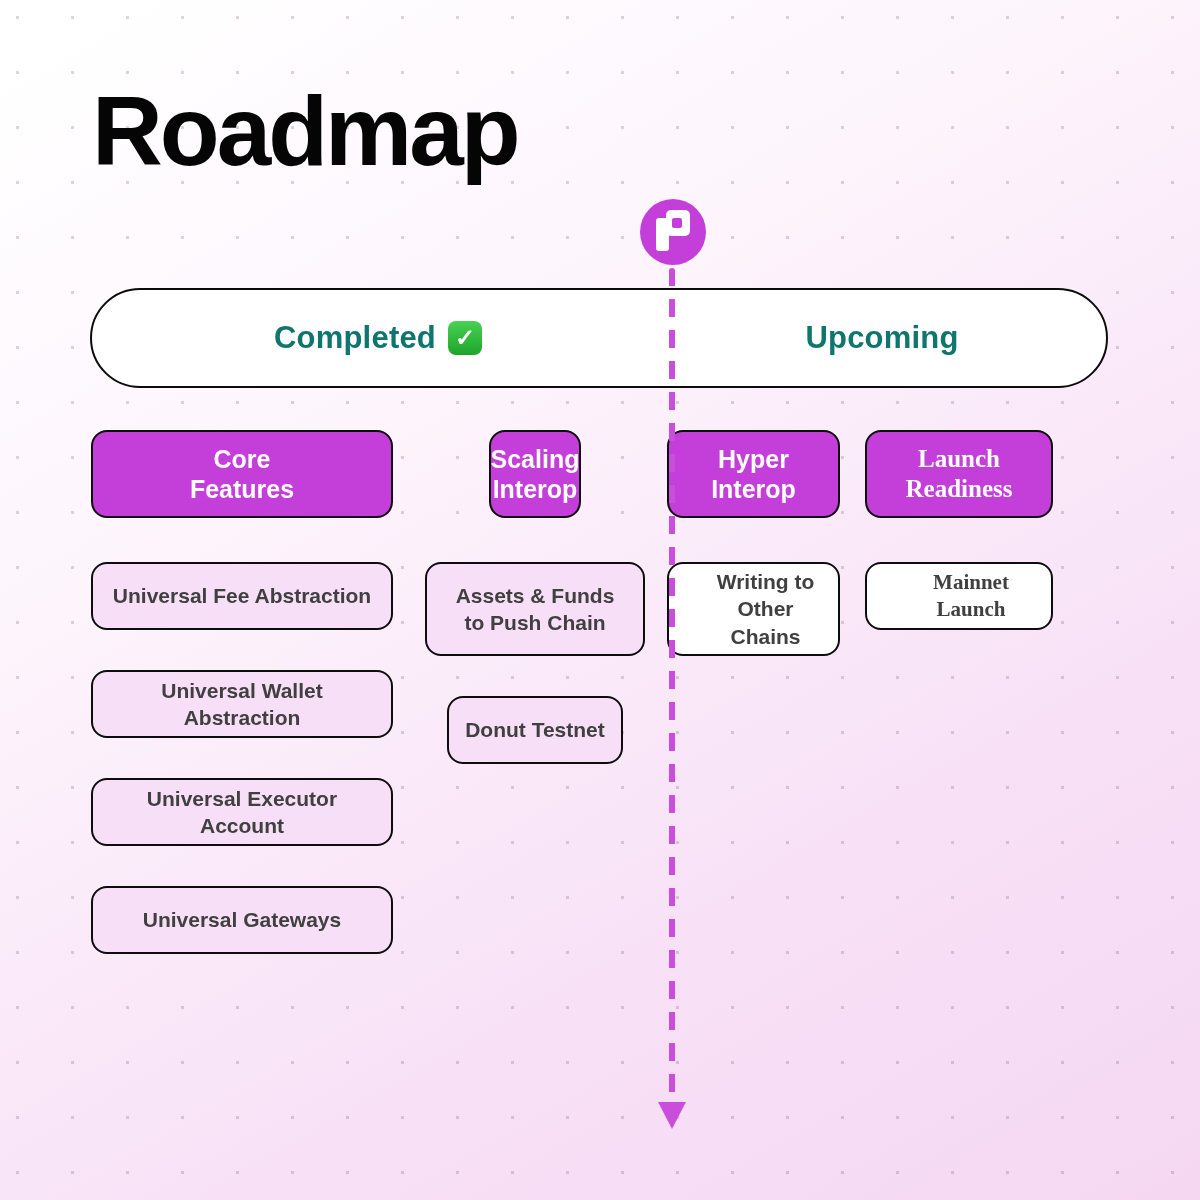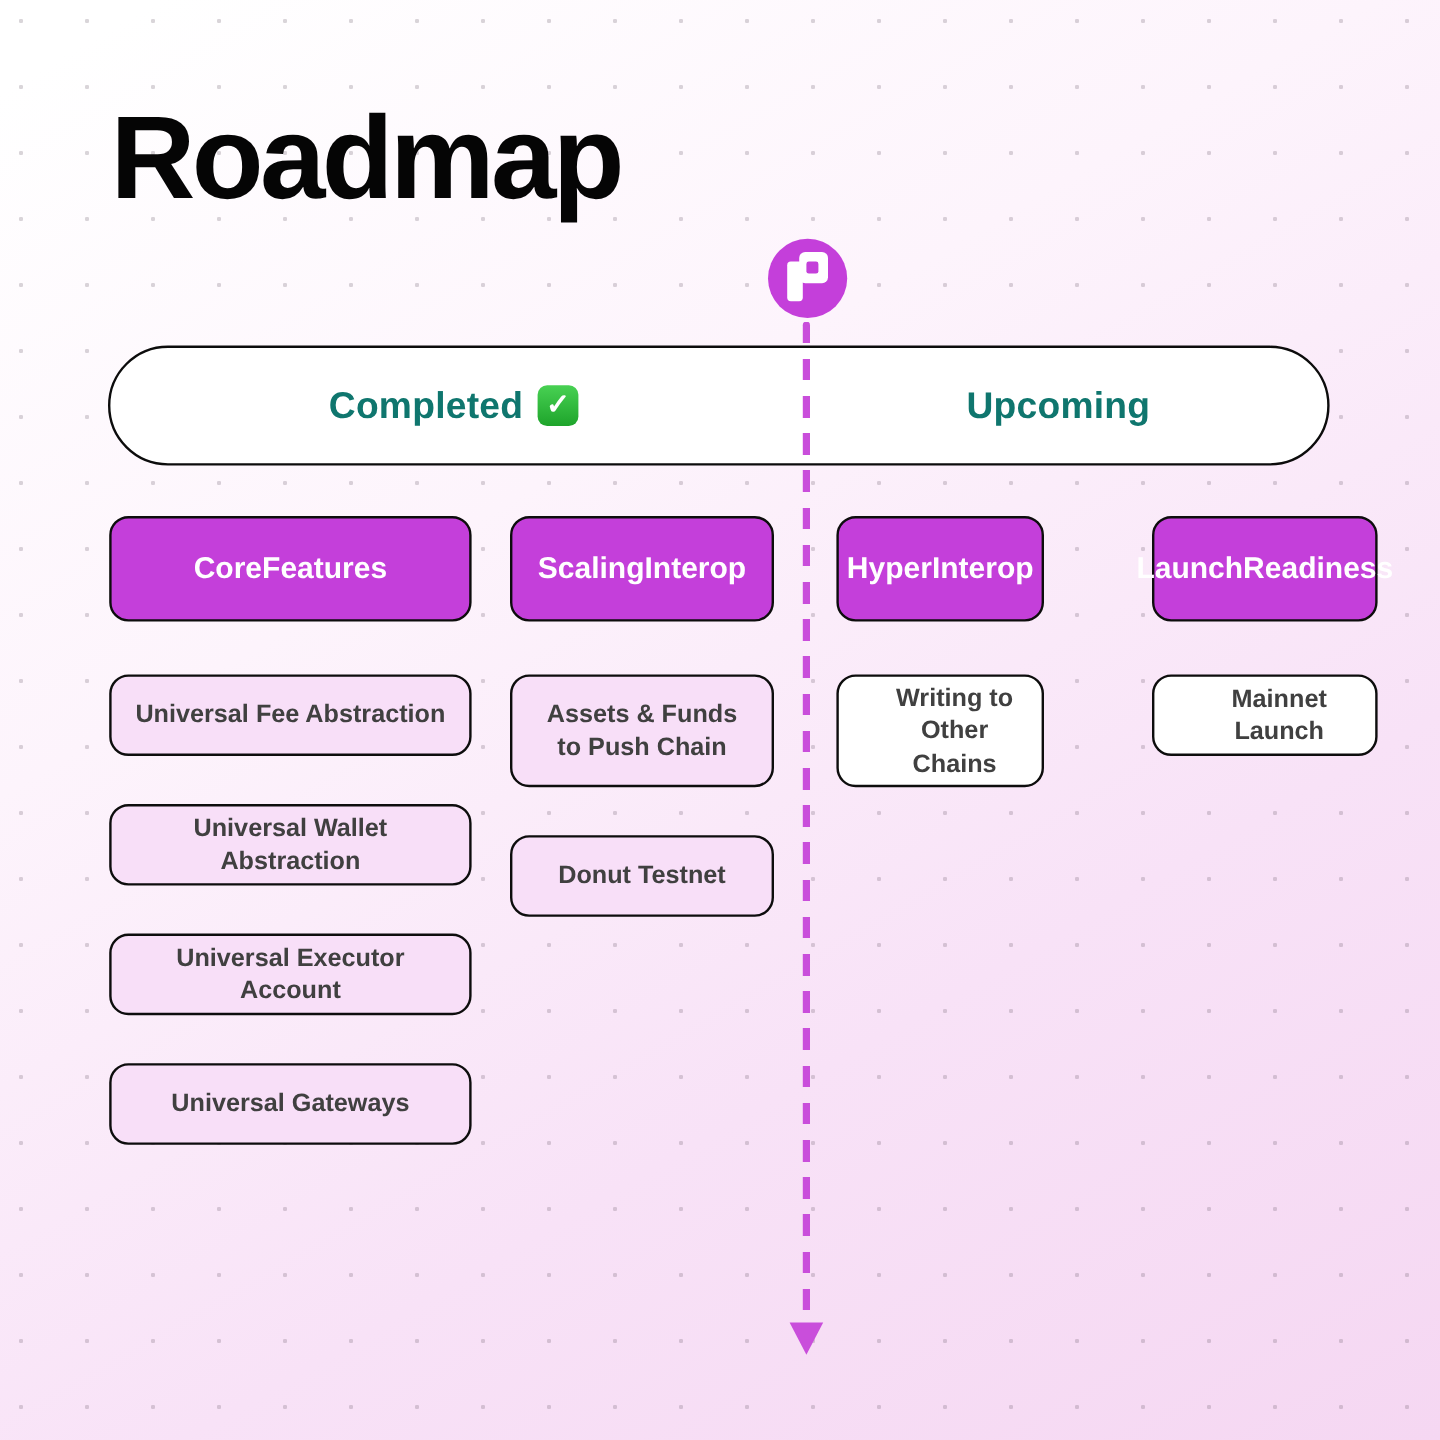--- a/index.html
+++ b/index.html
@@ -45,27 +45,27 @@
     position:absolute;left:658px;top:1102px;width:0;height:0;z-index:5;
     border-left:14px solid rgba(0,0,0,0);
     border-right:14px solid rgba(0,0,0,0);
     border-top:27px solid #c94edb;
   }
   
   .logo{position:absolute;left:639px;top:198px;width:68px;height:68px;z-index:6;}
   
   .column{position:absolute;top:430px;display:flex;flex-direction:column;}
   .col-1{left:91px;width:302px;}
-  .col-2{left:425px;width:220px;}
-  .col-3{left:697px;width:173px;}
-  .col-4{left:960px;width:188px;}
+  .col-2{left:425px;width:220px;align-items:center;}
+  .col-3{left:667px;width:173px;}
+  .col-4{left:865px;width:188px;font-family:Liberation Serif, serif;}
   .col-header{
     height:88px;border:2.5px solid #0d0d0d;border-radius:16px;
     background:#c43fda;box-sizing:border-box;
-    display:flex;flex-direction:row;align-items:center;justify-content:center;
+    display:flex;flex-direction:column;align-items:center;justify-content:center;
     color:#ffffff;font-size:25px;font-weight:700;line-height:1.22;
     margin-bottom:44px;text-align:center;
   }
   .box{
     border:2.5px solid #0d0d0d;border-radius:16px;box-sizing:border-box;
     display:flex;align-items:center;justify-content:center;text-align:center;
     font-size:21px;font-weight:700;color:#404040;line-height:1.3;
     height:68px;margin-bottom:40px;padding:0 16px;
   }
   .box.tall{height:94px;}

